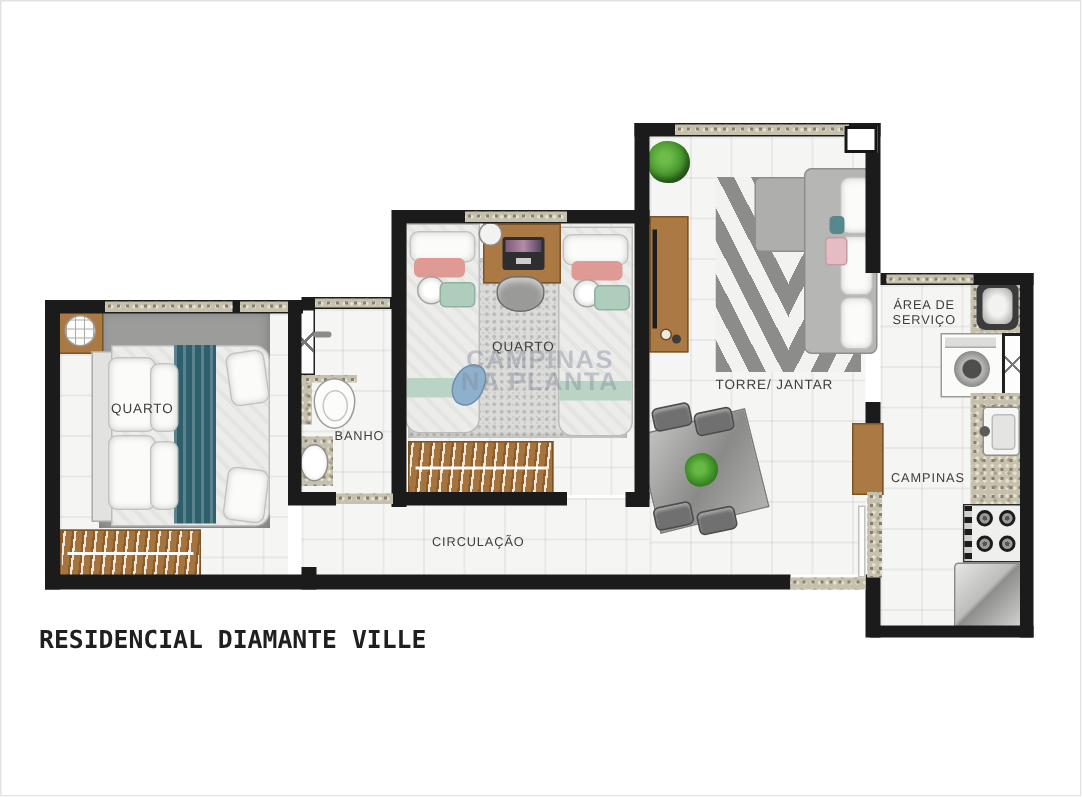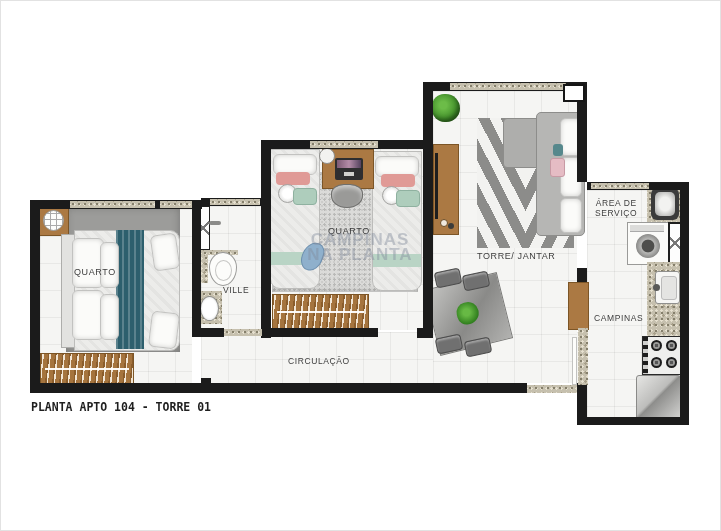--- a/index.html
+++ b/index.html
@@ -80,21 +80,21 @@
   <div class="xglass" style="left:196px;top:206px;width:14px;height:44px;border-width:1px;"></div>
   <div class="abs" style="left:209px;top:221px;width:12px;height:4px;background:#8b8b89;border-radius:2px;"></div>
   <div class="granite" style="left:196px;top:250px;width:42px;height:5px;"></div>
   <div class="granite" style="left:197px;top:255px;width:11px;height:28px;"></div>
   <div class="abs" style="left:209px;top:252px;width:26px;height:32px;background:#fcfcfa;border:1px solid #9b9b99;border-radius:50% 50% 50% 50%/45% 45% 55% 55%;">
     <div class="abs" style="left:5px;top:7px;width:15px;height:19px;border:1px solid #c6c6c4;border-radius:50%;"></div>
   </div>
   <div class="granite" style="left:195px;top:291px;width:27px;height:33px;">
     <div class="abs" style="left:5px;top:5px;width:17px;height:23px;background:radial-gradient(#ffffff 55%,#cfcfcd);border-radius:50%;border:1px solid #8f8f8d;"></div>
   </div>
-  <div class="label" style="left:223px;top:285px;font-size:8.5px;">VILLE</div>
+  <div class="label" style="left:223px;top:285px;font-size:8.5px;">BANHO</div>
 
   <div class="rug-speckle" style="left:272px;top:172px;width:146px;height:120px;"></div>
 
   <div class="mattress" style="left:270px;top:149px;width:48px;height:138px;border-radius:0 0 10px 10px;">
     <div class="pillow" style="left:2px;top:4px;width:42px;height:19px;"></div>
     <div class="abs" style="left:5px;top:22px;width:34px;height:13px;background:#e09a96;border-radius:4px;"></div>
     <div class="abs" style="left:7px;top:34px;width:17px;height:17px;background:radial-gradient(#fff 40%,#c9c9c7);border:1px solid #a5a5a3;border-radius:50%;"></div>
     <div class="abs" style="left:22px;top:38px;width:22px;height:15px;background:#aecdbc;border-radius:4px;border:1px solid #8fb1a0;"></div>
     <div class="abs" style="left:0;top:102px;width:100%;height:13px;background:#b9d4c5;"></div>
   </div>
@@ -205,15 +205,15 @@
   <div class="granite" style="left:578px;top:328px;width:10px;height:57px;"></div>
   <div class="abs" style="left:572px;top:337px;width:3px;height:46px;background:#fdfdfb;border:1px solid #c2c2c0;"></div>
   <div class="granite" style="left:527px;top:385px;width:50px;height:8px;"></div>
   <div class="wall" style="left:201px;top:378px;width:10px;height:15px;"></div>
 
   <div class="wm" style="left:295px;top:232px;width:130px;">
     <div>CAMPINAS</div>
     <div>NA PLANTA</div>
   </div>
 
-  <div class="caption" style="left:31px;top:400px;font-size:11.5px;">PLANTA APTO 104 - TORRE 01</div>
+  <div class="caption" style="left:26px;top:417px;font-size:16.5px;">RESIDENCIAL DIAMANTE VILLE</div>
 
 </div>
 
 </body></html>

